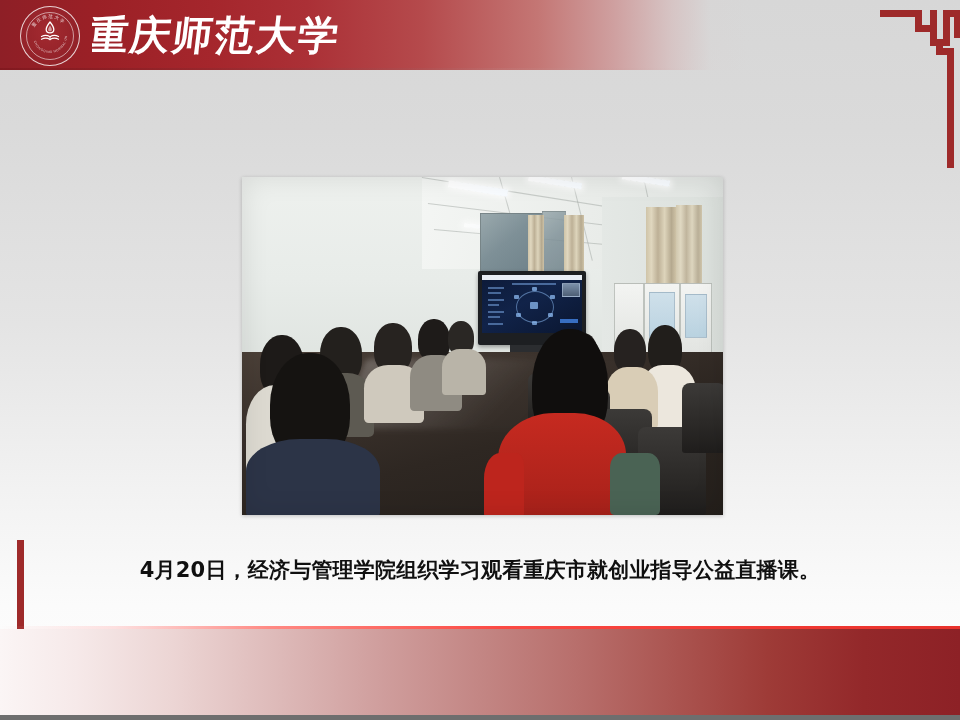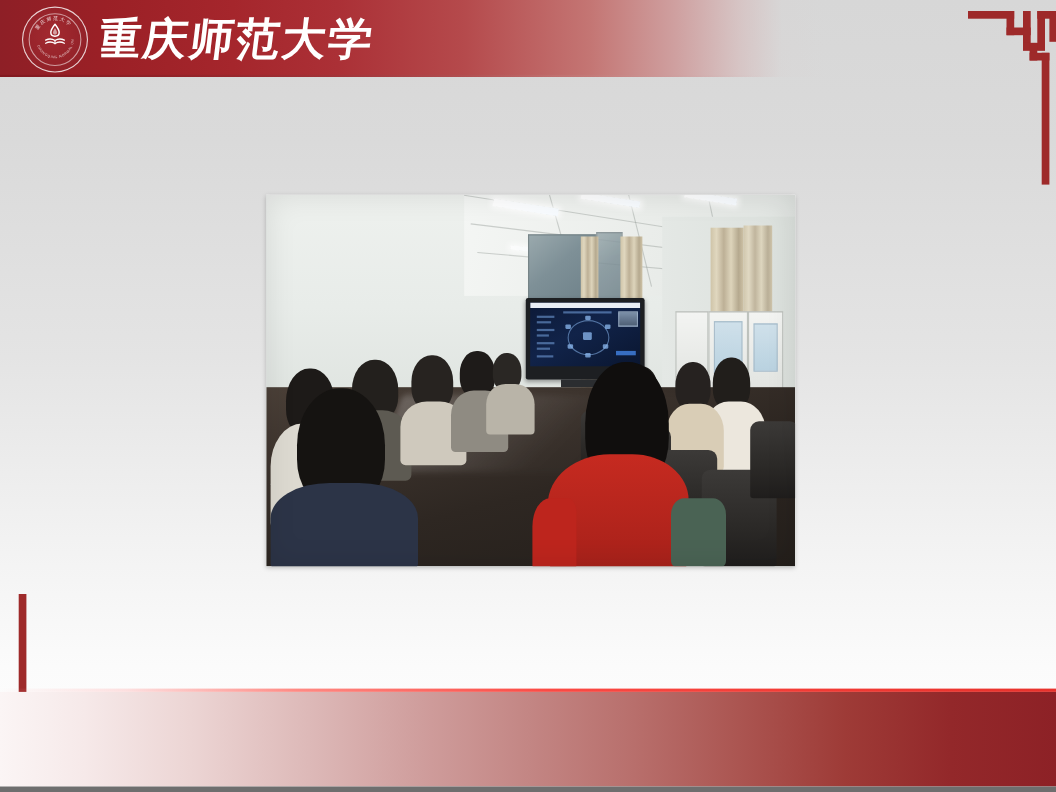--- a/index.html
+++ b/index.html
@@ -482,18 +482,19 @@
       </div>
 
       <div class="person">
         <div class="p-body" style="left:368px;top:276px;width:50px;height:62px;background:#4a6354;border-radius:24% 24% 8% 8%;"></div>
       </div>
 
       <div class="photo-vig"></div>
     </div>
   </div>
 
+  <div class="caption">4月20日，经济与管理学院组织学习观看重庆市就创业指导公益直播课。</div>
 
   <div class="bottom-hairline"></div>
   <div class="bottom-band"></div>
   <div class="bottom-edge"></div>
 
 </div>
 
 </body></html>

